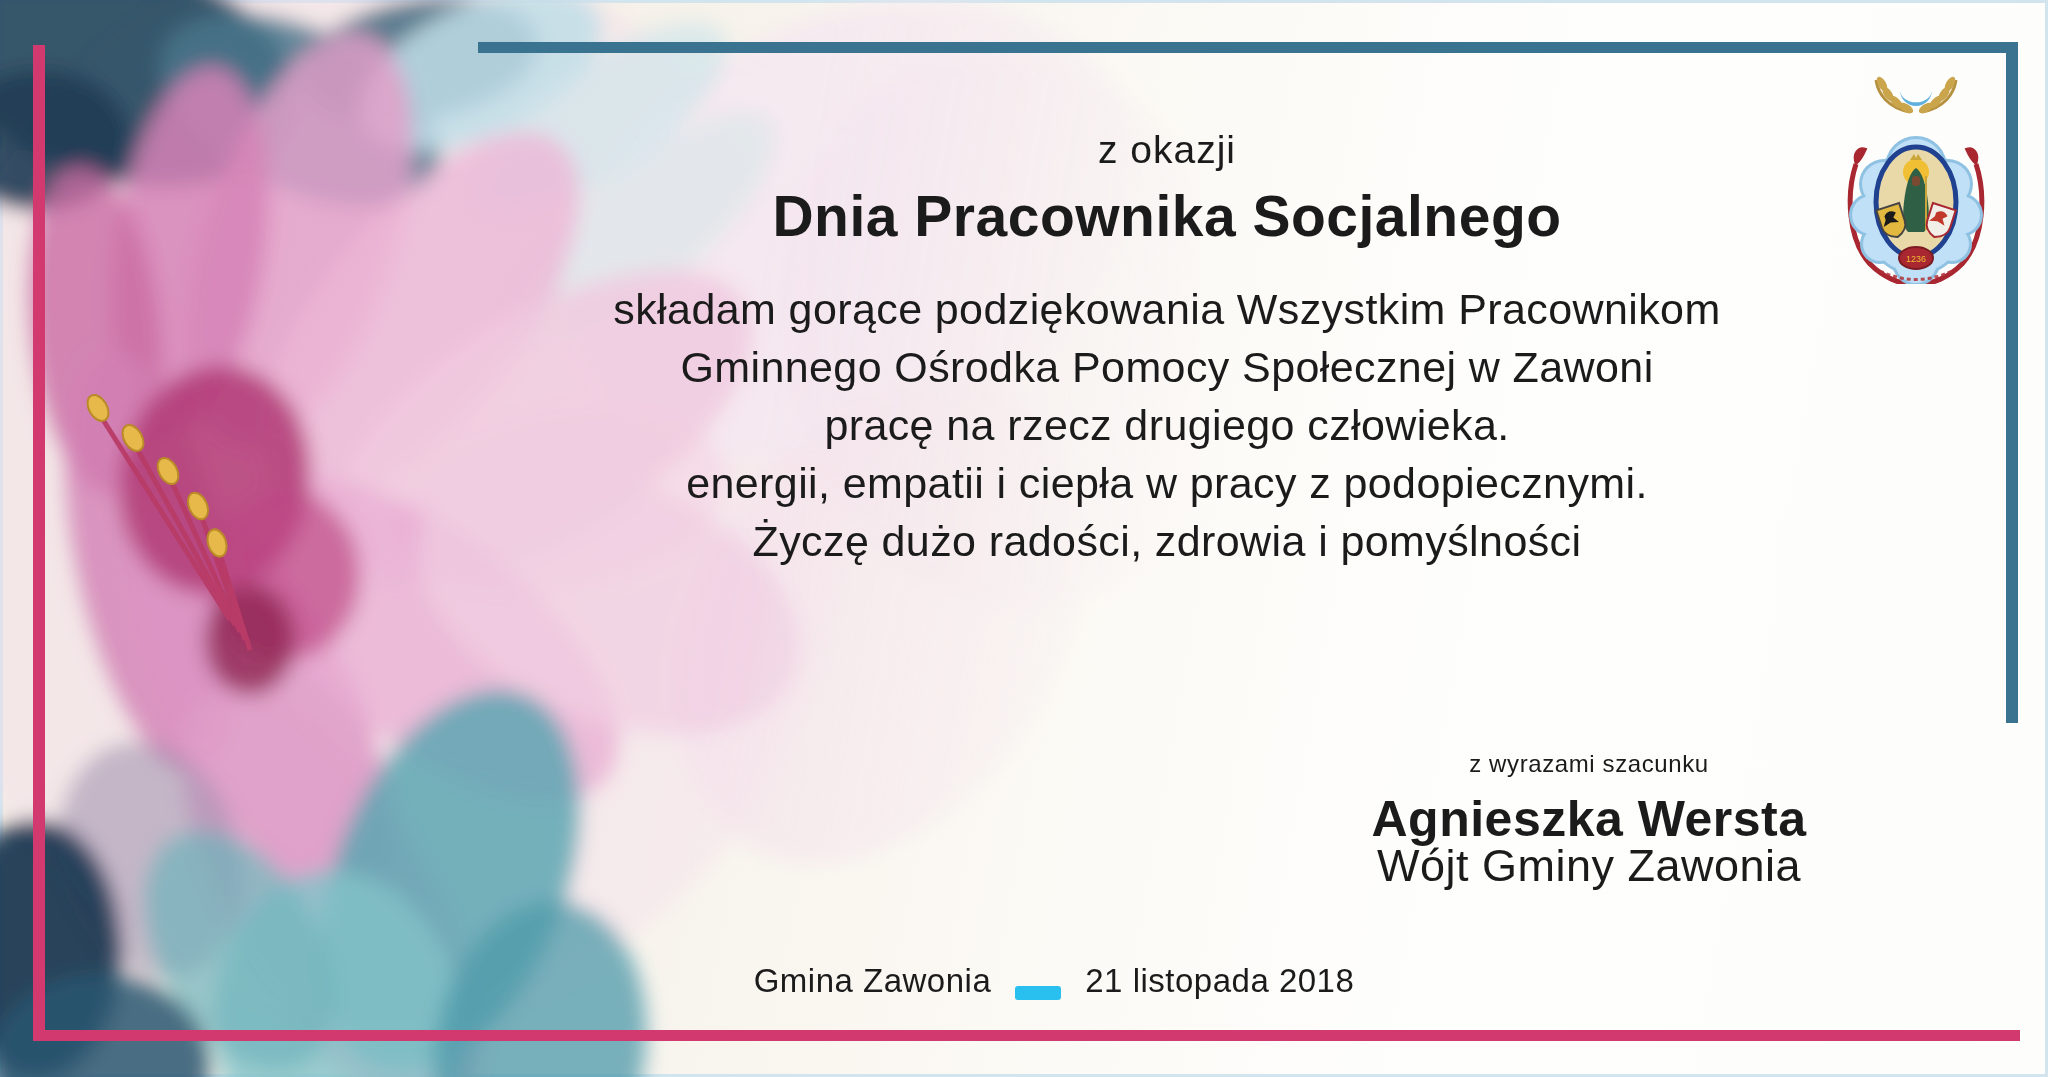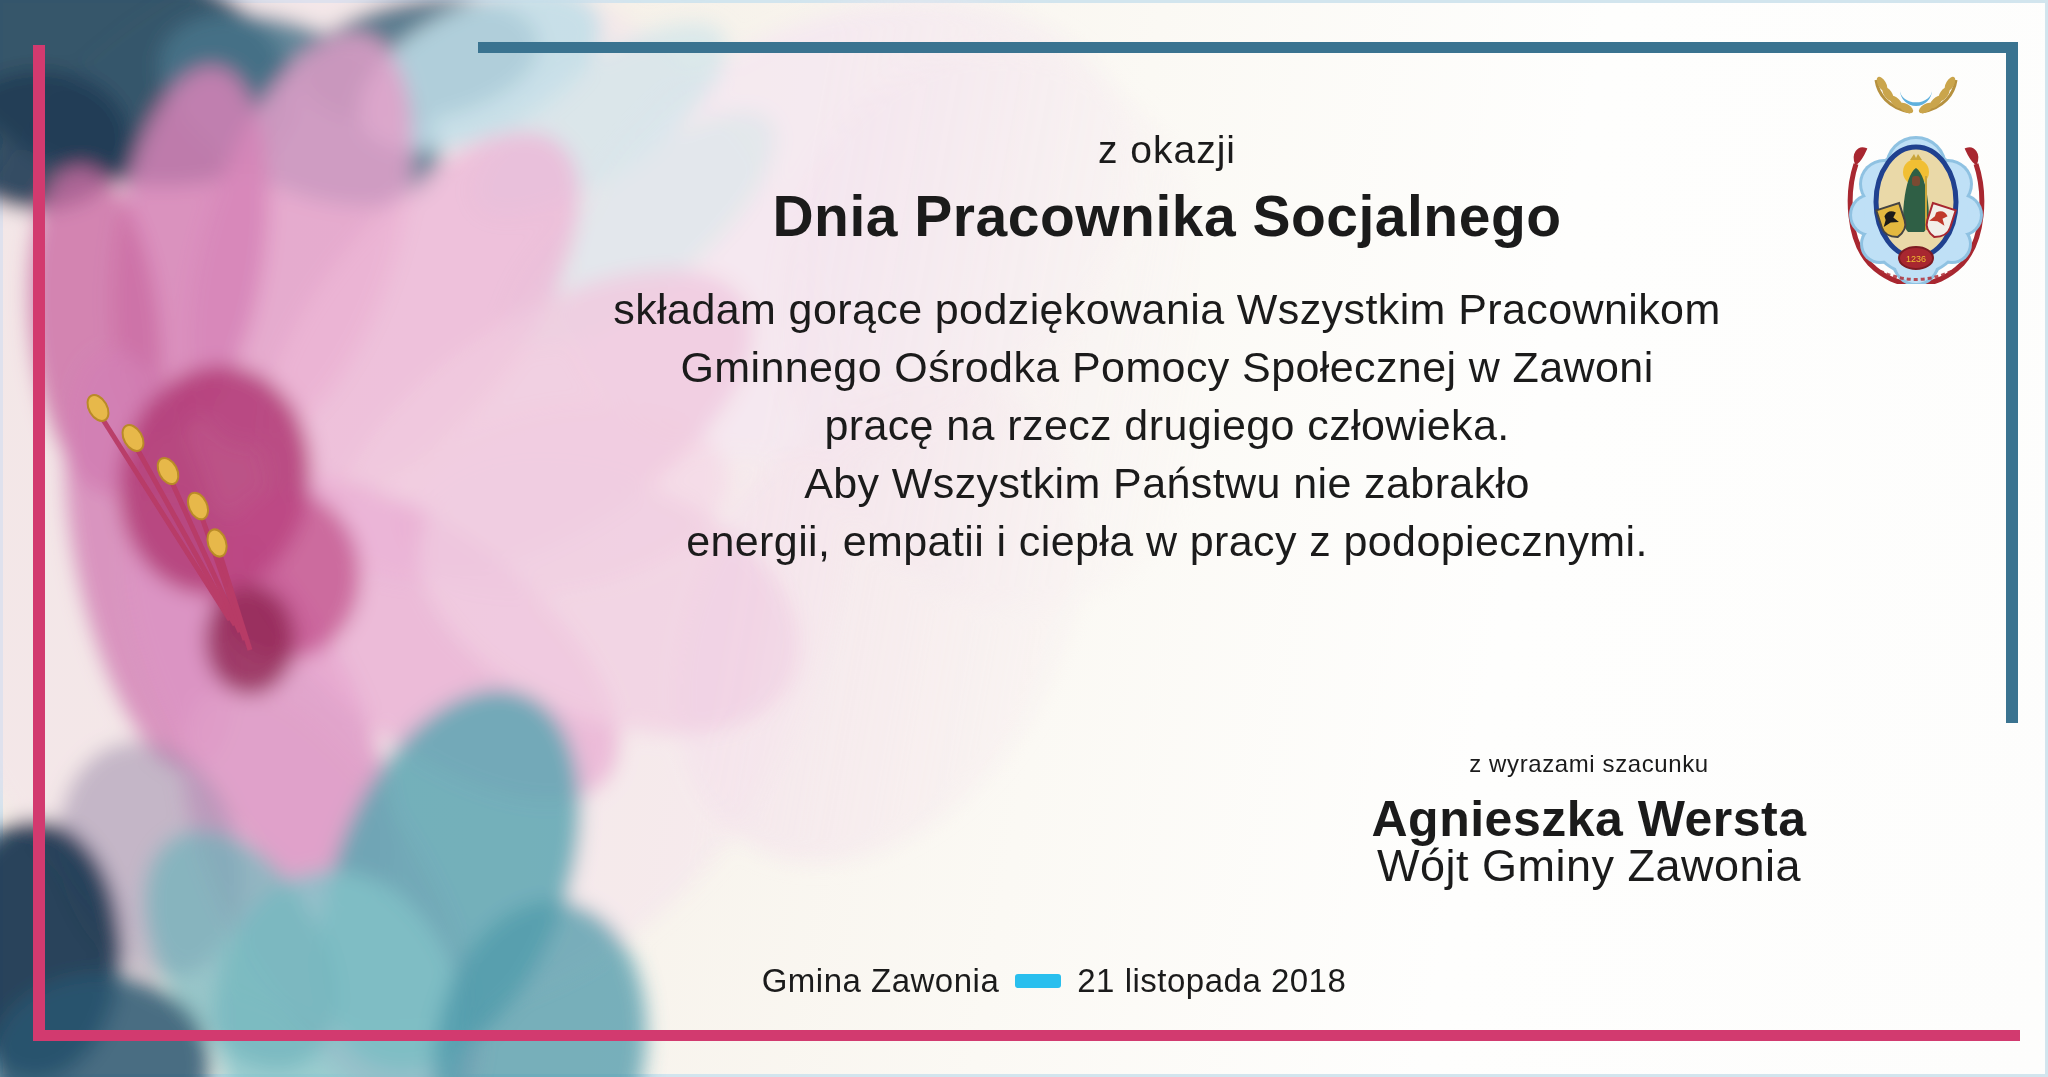--- a/index.html
+++ b/index.html
@@ -22,21 +22,21 @@
   .line.pink-bottom{left:33px;top:1030px;width:1987px;height:11px;background:#d23a6f;}
   .crest{position:absolute;left:1840px;top:72px;width:152px;height:212px;}
   .textcol{position:absolute;left:286px;right:0;top:0;text-align:center;}
   .intro{position:absolute;left:0;right:0;top:128px;font-size:39px;letter-spacing:1px;}
   .title{position:absolute;left:0;right:0;top:183px;font-size:57px;font-weight:700;letter-spacing:0.5px;}
   .body-lines{position:absolute;left:0;right:0;top:252px;font-size:43px;line-height:58px;letter-spacing:0.4px;margin-top:28px;}
   .sig{position:absolute;left:1130px;right:0;text-align:center;}
   .closing{position:absolute;left:0;right:0;top:750px;font-size:24px;letter-spacing:0.6px;}
   .sig-name{position:absolute;left:0;right:0;top:790px;font-size:50px;font-weight:700;letter-spacing:0.5px;}
   .sig-role{position:absolute;left:0;right:0;top:840px;font-size:45px;letter-spacing:0.5px;}
-  .footer{position:absolute;left:60px;right:0;top:962px;display:flex;align-items:center;justify-content:center;gap:16px;font-size:33px;letter-spacing:0.5px;}
+  .footer{position:absolute;left:60px;right:0;top:962px;display:flex;align-items:flex-end;justify-content:center;gap:24px;font-size:33px;letter-spacing:0.5px;}
   .dash{width:46px;height:14px;border-radius:3px;background:#29bfee;}
 </style>
 </head>
 <body>
 
 <div class="card">
 
   <svg class="flower-art" viewBox="0 0 1200 1077" aria-hidden="true">
     <defs>
       <filter id="wc" x="-30%" y="-30%" width="160%" height="160%">
@@ -193,22 +193,22 @@
     <path d="M40,199 Q76,216 112,199" stroke="#b03038" stroke-width="3" fill="none" stroke-dasharray="4 3" opacity="0.85"></path>
   </svg>
 
   <div class="textcol">
     <div class="intro">z okazji</div>
     <div class="title">Dnia Pracownika Socjalnego</div>
     <div class="body-lines">
       <div>składam gorące podziękowania Wszystkim Pracownikom</div>
       <div>Gminnego Ośrodka Pomocy Społecznej w Zawoni</div>
       <div>pracę na rzecz drugiego człowieka.</div>
-      <div>Aby Wszystkim Państwu nie zabrakło</div>
       <div>energii, empatii i ciepła w pracy z podopiecznymi.</div>
+      <div>Życzę dużo radości, zdrowia i pomyślności</div>
     </div>
   </div>
 
   <div class="sig">
     <div class="closing">z wyrazami szacunku</div>
     <div class="sig-name">Agnieszka Wersta</div>
     <div class="sig-role">Wójt Gminy Zawonia</div>
   </div>
 
   <div class="footer">

